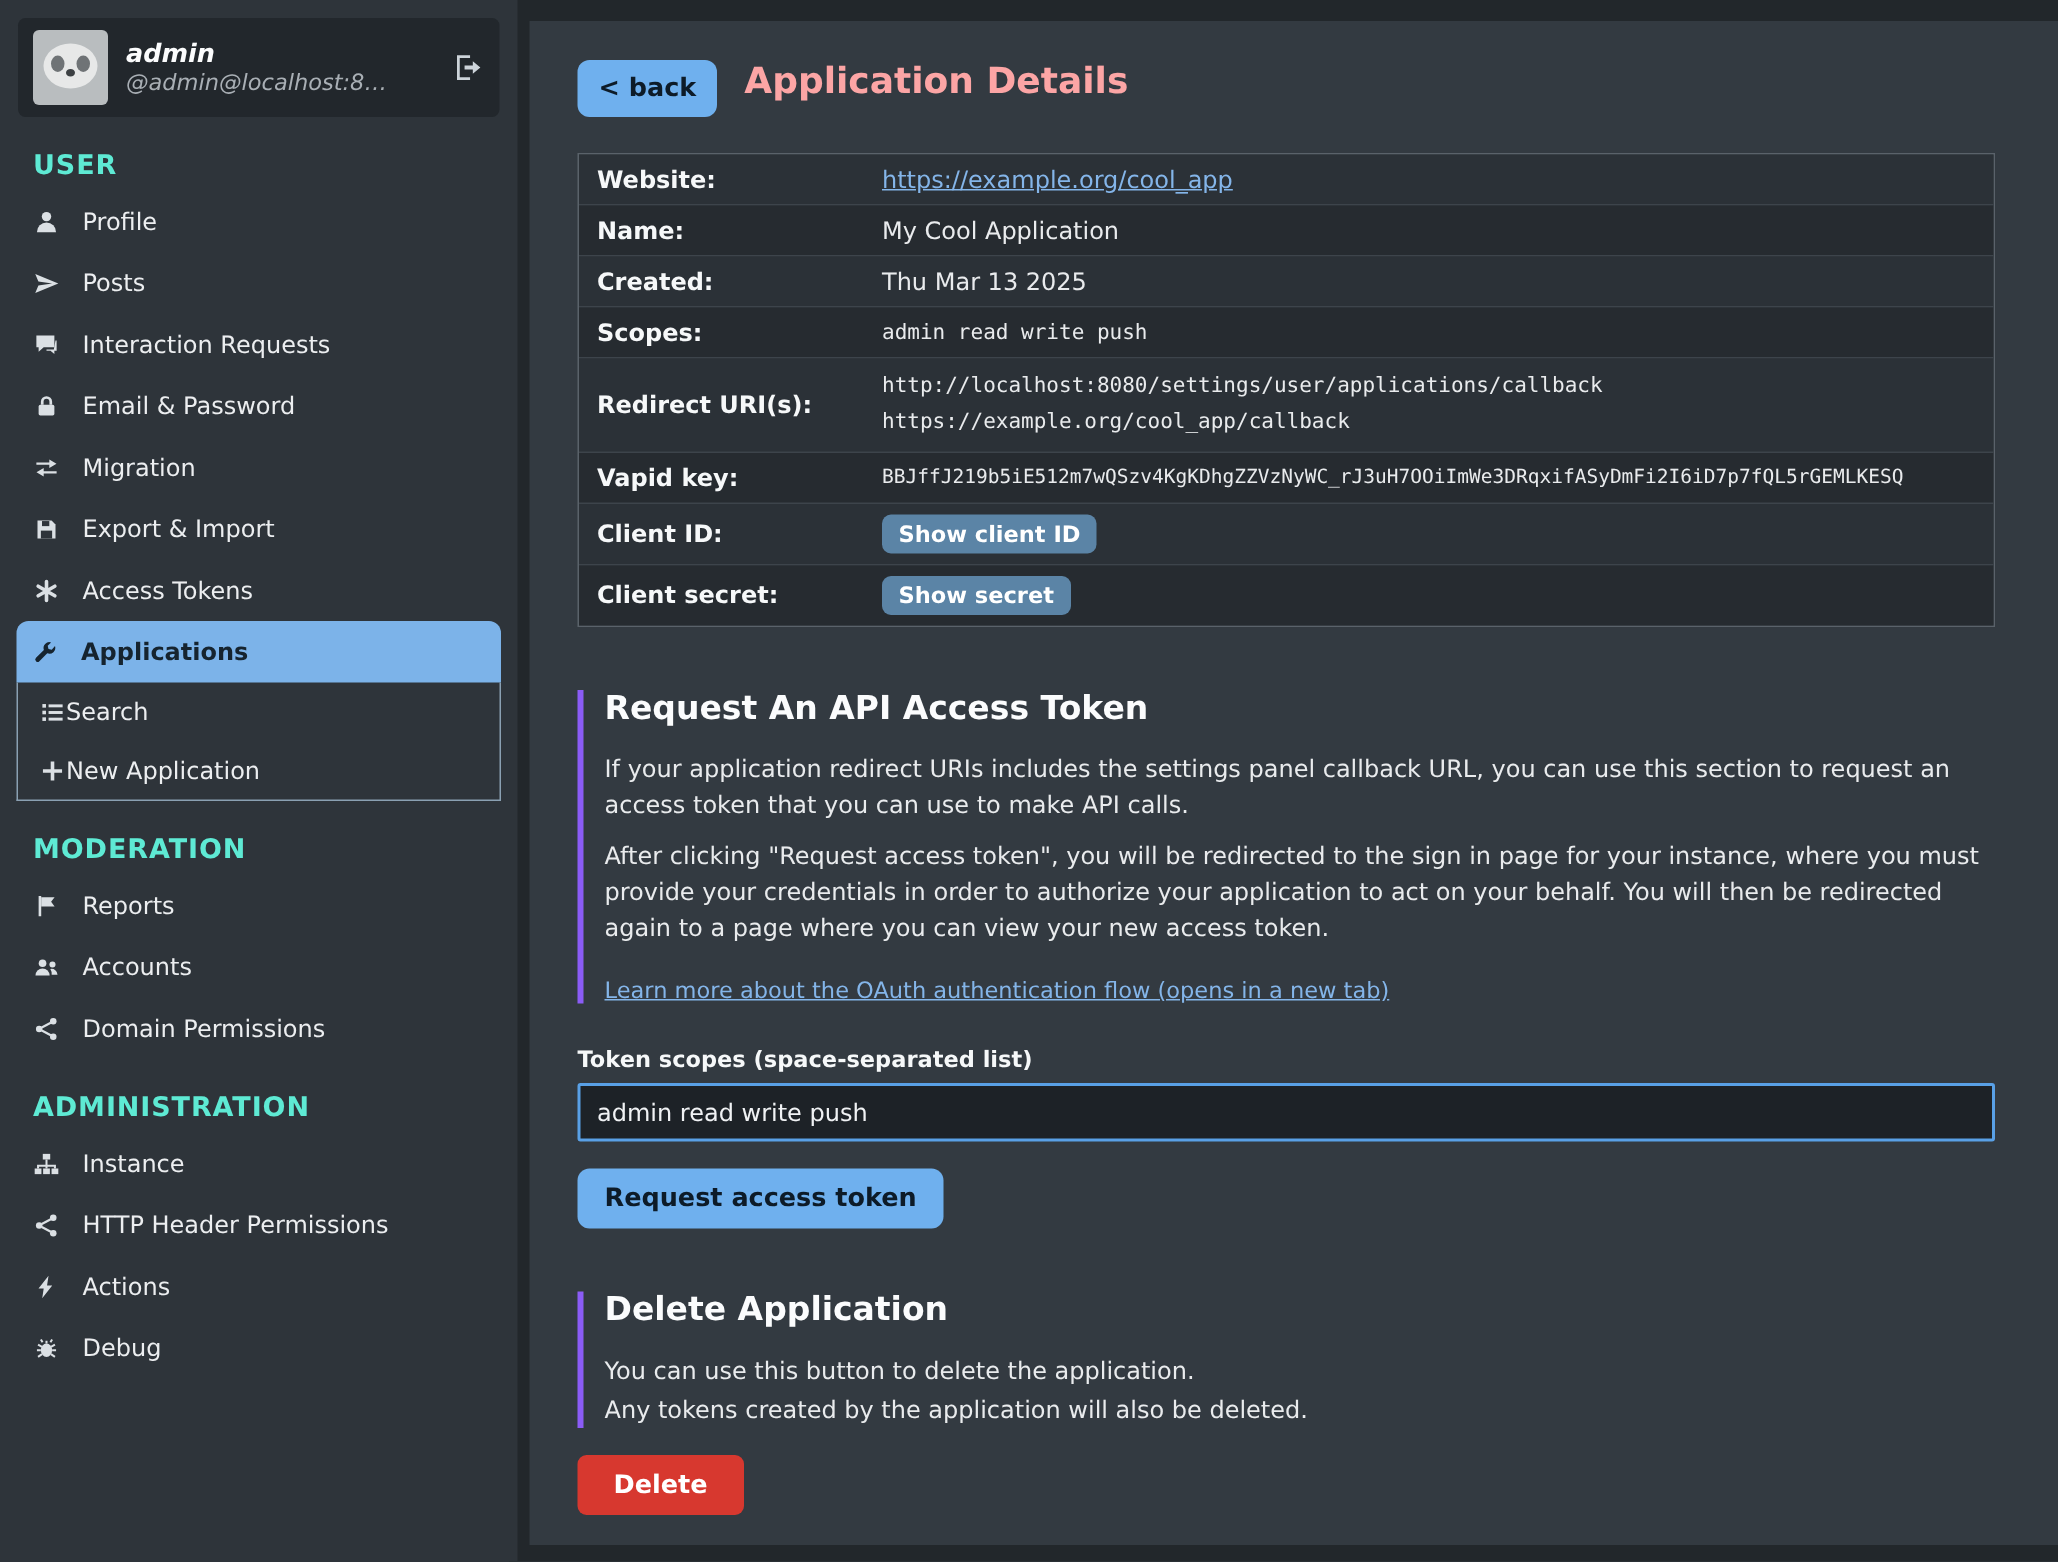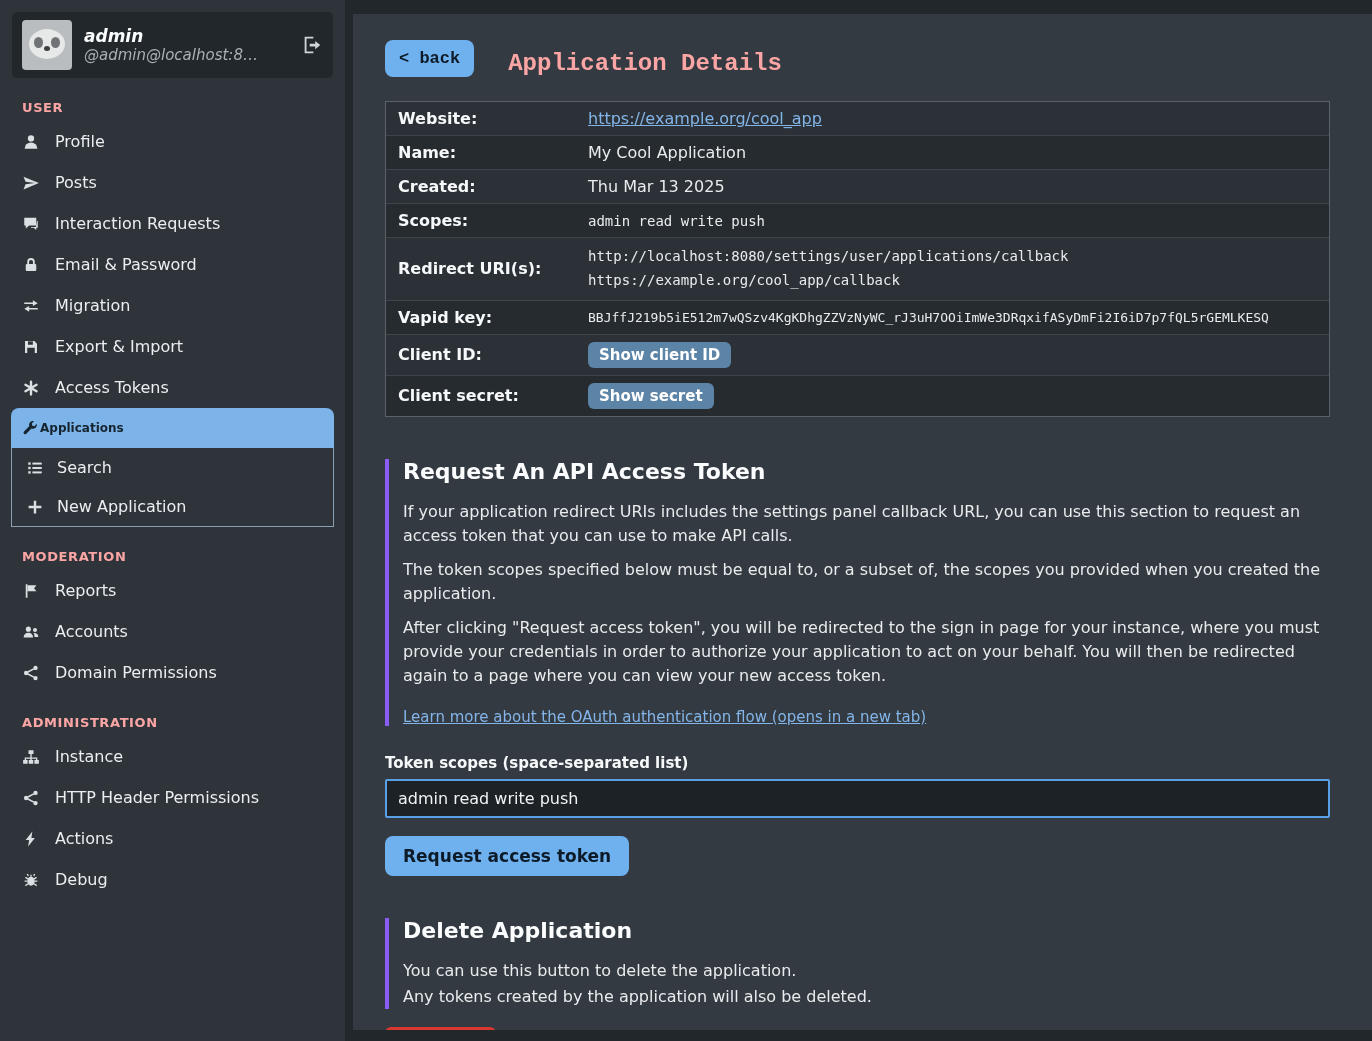--- a/index.html
+++ b/index.html
@@ -25,48 +25,48 @@
   }
   .avatar .face { position:absolute; left:7px; top:9px; width:36px; height:30px; background:#e7e8e8; border-radius:50%; }
   .avatar .eye { position:absolute; width:9px; height:11px; background:#6f7376; border-radius:50%; top:17px; }
   .avatar .eye.l { left:12px; } .avatar .eye.r { left:29px; }
   .avatar .nose { position:absolute; left:22px; top:26px; width:6px; height:5px; background:#3c4043; border-radius:50%; }
   .user-meta { display:flex; flex-direction:column; min-width:0; }
   .user-name { font-weight:bold; font-size:17px; color:#fbfcfd; }
   .user-handle { font-size:15px; color:#a9afb5; white-space:nowrap; overflow:hidden; text-overflow:ellipsis; max-width:178px; }
   .logout { margin-left:auto; color:#cdd4da; cursor:pointer; display:flex; }
   .section-label {
-    color:#fca5a5; font-size:13px; font-weight:bold; letter-spacing:.6px;
+    color:#5eead4; font-size:18px; font-weight:bold; letter-spacing:.6px;
     margin:22px 0 6px 22px;
   }
   .nav-item {
     display:flex; align-items:center; gap:15px;
     padding:11px 10px 11px 22px; font-size:16px; color:#eceef0; cursor:pointer;
   }
   .nav-item .ic, .sub-item .ic, .sel-item .ic { flex:0 0 auto; color:#dbe0e4; }
   .app-group { margin:0 11px; }
   .sel-item {
-    display:flex; align-items:center; gap:1px;
+    display:flex; align-items:center; gap:15px;
     padding:11px 10px; background:#7cb3e9; color:#16242f;
-    font-weight:bold; font-size:12px; border-radius:8px 8px 0 0; cursor:pointer;
+    font-weight:bold; font-size:16px; border-radius:8px 8px 0 0; cursor:pointer;
   }
   .sel-item .ic { color:#16242f; }
   .sub-box { border:1px solid #8aa0b2; border-top:none; }
   .sub-item {
-    display:flex; align-items:center; gap:13px;
+    display:flex; align-items:center; 
     padding:10px 10px 10px 14px; font-size:16px; color:#eceef0; cursor:pointer;
   }
   .ic { width:18px; height:18px; }
   .ic.big { width:22px; height:22px; }
   
   .content {
     position:absolute; left:353px; top:14px; right:0; bottom:11px;
     background:#333a41; padding:26px 42px 30px 32px; overflow:hidden;
   }
-  .head-row { display:flex; align-items:flex-end; gap:34px;font-family:Liberation Mono, monospace; }
+  .head-row { display:flex; align-items:flex-start; gap:18px; }
   .page-title { font-size:24px; font-weight:bold; color:#fca5a5; }
   .btn { border:none; cursor:pointer; font-family:inherit; }
   .btn-primary {
     background:#6fb0ee; color:#0d1b28; font-weight:bold;
     border-radius:8px; font-size:17px; padding:9px 14px;
   }
   .btn-chip {
     background:#5b84a6; color:#ffffff; font-weight:bold;
     border-radius:6px; font-size:15px; padding:4px 11px;
   }
@@ -337,21 +337,20 @@
     <div class="drow">
       <div class="dlabel">Client secret:</div>
       <div class="dval"><button class="btn btn-chip">Show secret</button></div>
     </div>
   </div>
 
   <section class="sect">
     <div class="stripe">
       <h2>Request An API Access Token</h2>
       <p style="margin-top:16px;">If your application redirect URIs includes the settings panel callback URL, you can use this section to request an access token that you can use to make API calls.</p>
-      <p>The token scopes specified below must be equal to, or a subset of, the scopes you provided when you created the application.</p>
       <p>After clicking "Request access token", you will be redirected to the sign in page for your instance, where you must provide your credentials in order to authorize your application to act on your behalf. You will then be redirected again to a page where you can view your new access token.</p>
       <a class="link learn-link" href="#">Learn more about the OAuth authentication flow (opens in a new tab)</a>
     </div>
     <div class="field-label">Token scopes (space-separated list)</div>
     <input class="text-input" type="text" value="admin read write push" style="">
     <div class="mt16">
       <button class="btn btn-primary" style="padding:10px 18px;">Request access token</button>
     </div>
   </section>
 

